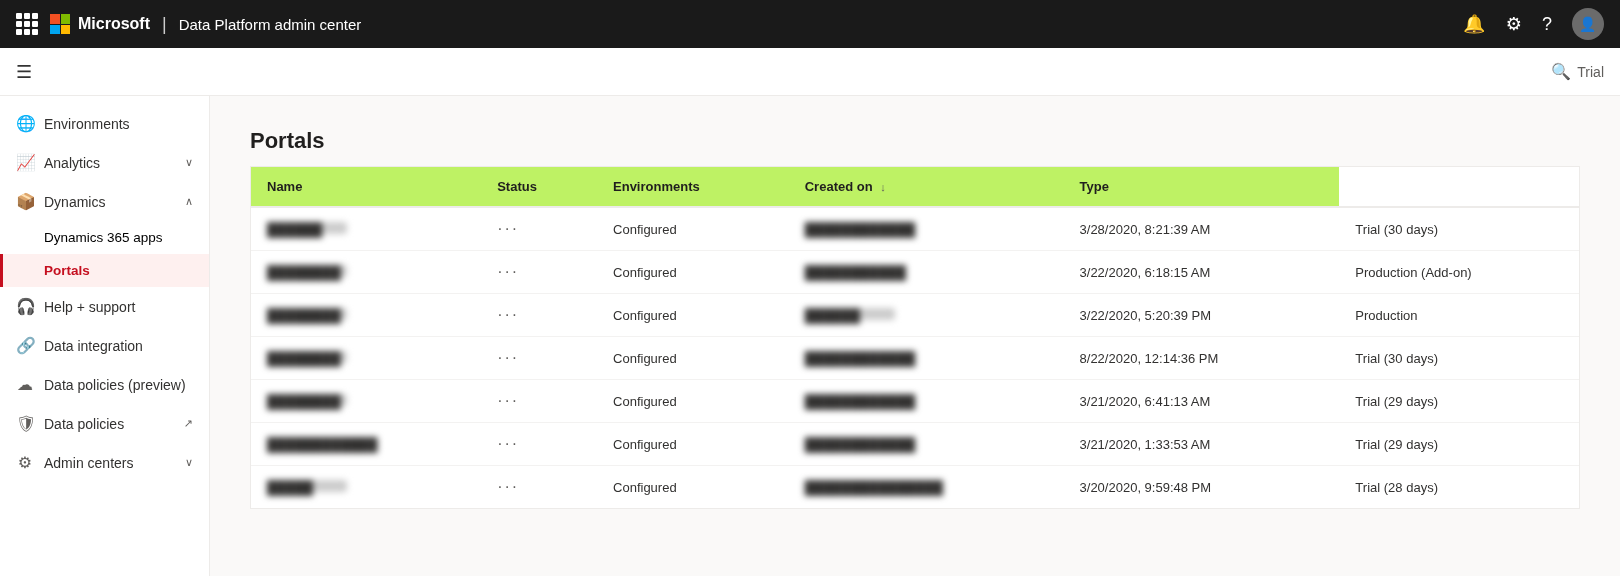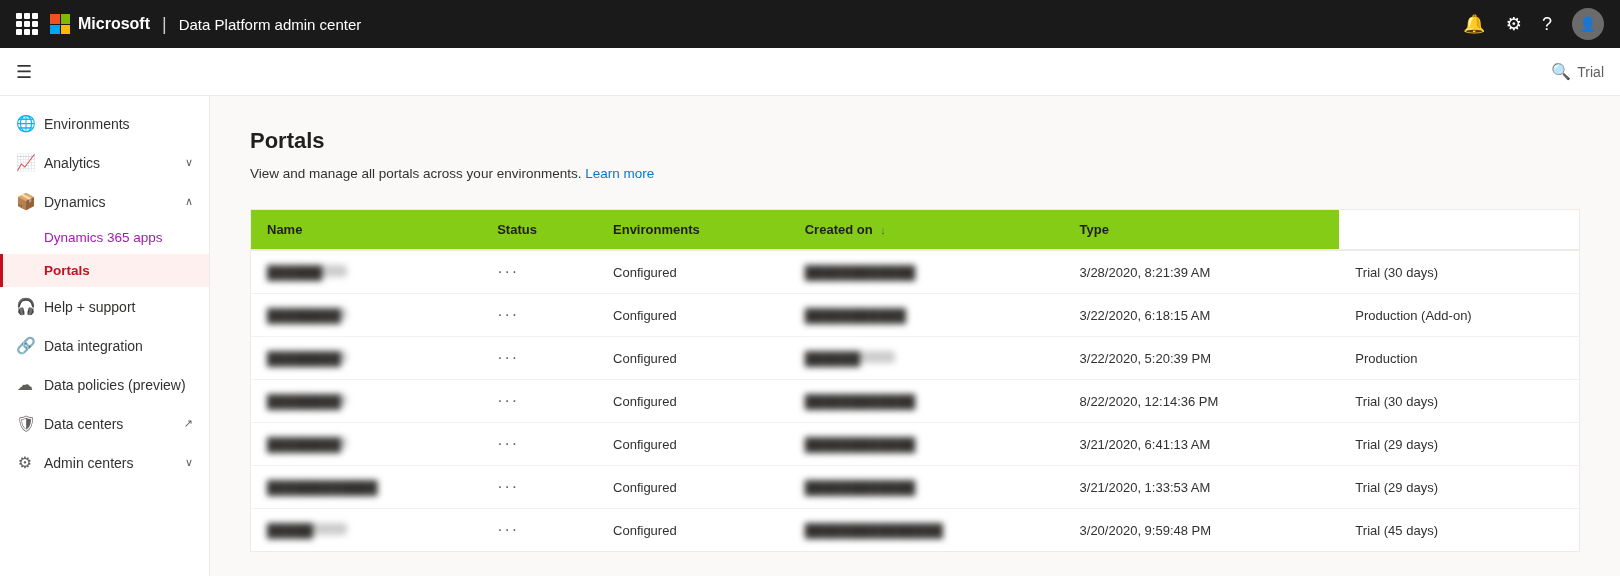--- a/index.html
+++ b/index.html
@@ -124,21 +124,21 @@
       flex-shrink: 0;
       color: #605e5c;
     }
     .sidebar-item-label { flex: 1; font-size: 14px; }
     .sidebar-item-chevron { font-size: 11px; color: #605e5c; }
     .sidebar-subitem {
       display: flex;
       align-items: center;
       padding: 9px 16px 9px 44px;
       cursor: pointer;
-      color: #a21caf;
+      color: #000000;
       font-size: 13.5px;
     }
     .sidebar-subitem.active-sub {
       color: #c50f1f;
       font-weight: 600;
       border-left: 3px solid #c50f1f;
       padding-left: 41px;
     }
 
     
@@ -172,21 +172,21 @@
     }
     thead tr {
       border-bottom: 2px solid #edebe9;
     }
     th {
       padding: 12px 16px;
       text-align: left;
       font-size: 13px;
       font-weight: 600;
       color: #201f1e;
-      background: #84cc16;
+      background: #bef264;
     }
     th .sort-icon { font-size: 11px; color: #605e5c; margin-left: 4px; }
     td {
       padding: 12px 16px;
       font-size: 13px;
       color: #323130;
       border-bottom: 1px solid #f3f2f1;
     }
     tr:last-child td { border-bottom: none; }
     .menu-dots {
@@ -282,38 +282,34 @@
       <span class="sidebar-item-label">Data integration</span>
     </div>
 
     <div class="sidebar-item">
       <span class="sidebar-item-icon">☁</span>
       <span class="sidebar-item-label">Data policies (preview)</span>
     </div>
 
     <div class="sidebar-item">
       <span class="sidebar-item-icon">🛡</span>
-      <span class="sidebar-item-label">Data centers</span>
+      <span class="sidebar-item-label">Data policies</span>
       <span style="font-size:11px;color:#605e5c;">↗</span>
     </div>
 
     <div class="sidebar-item">
       <span class="sidebar-item-icon">⚙</span>
       <span class="sidebar-item-label">Admin centers</span>
       <span class="sidebar-item-chevron">∨</span>
     </div>
 
   </nav>
 
   <main class="main">
     <h1 class="page-title">Portals</h1>
-    <p class="page-subtitle">
-      <span>View and manage all portals across your environments.</span>
-      <a href="#">Learn more</a>
-    </p>
 
     <div class="table-container">
       <table>
         <thead>
           <tr>
             <th>
               <span>Name</span>
             </th>
             <th>
               <span>Status</span>
@@ -378,20 +374,20 @@
               <td><span style="display:inline-block;min-width:90px;height:12px;background:#ccc;border-radius:3px;filter:blur(3px);">████████████</span></td>
               <td>3/21/2020, 1:33:53 AM</td>
               <td>Trial (29 days)</td>
             </tr>
             <tr>
               <td><span style="display:inline-block;min-width:80px;height:12px;background:#ccc;border-radius:3px;filter:blur(3px);">█████</span></td>
               <td><span class="menu-dots">···</span></td>
               <td>Configured</td>
               <td><span style="display:inline-block;min-width:90px;height:12px;background:#ccc;border-radius:3px;filter:blur(3px);">███████████████</span></td>
               <td>3/20/2020, 9:59:48 PM</td>
-              <td>Trial (45 days)</td>
+              <td>Trial (28 days)</td>
             </tr>
           </tbody>
       </table>
     </div>
   </main>
 
 </div>
 
 </body></html>

